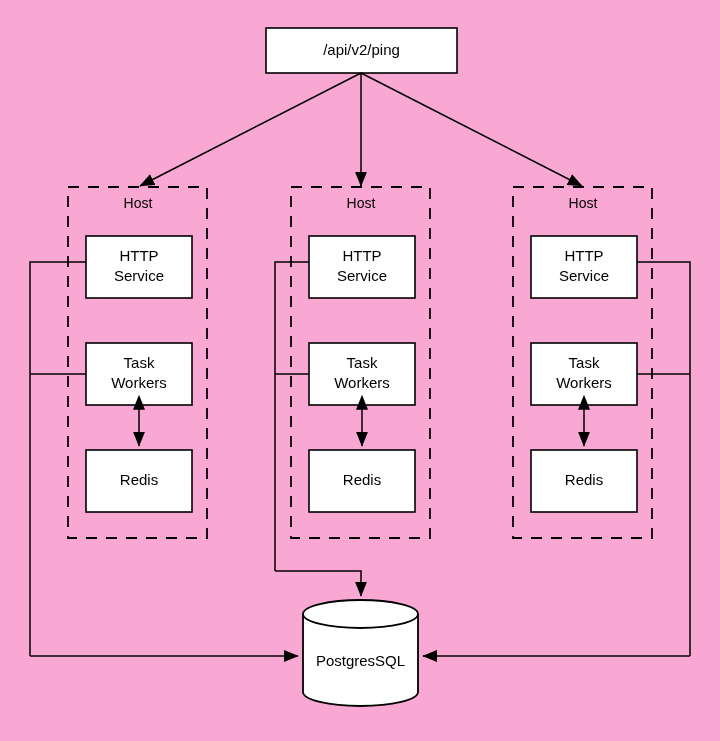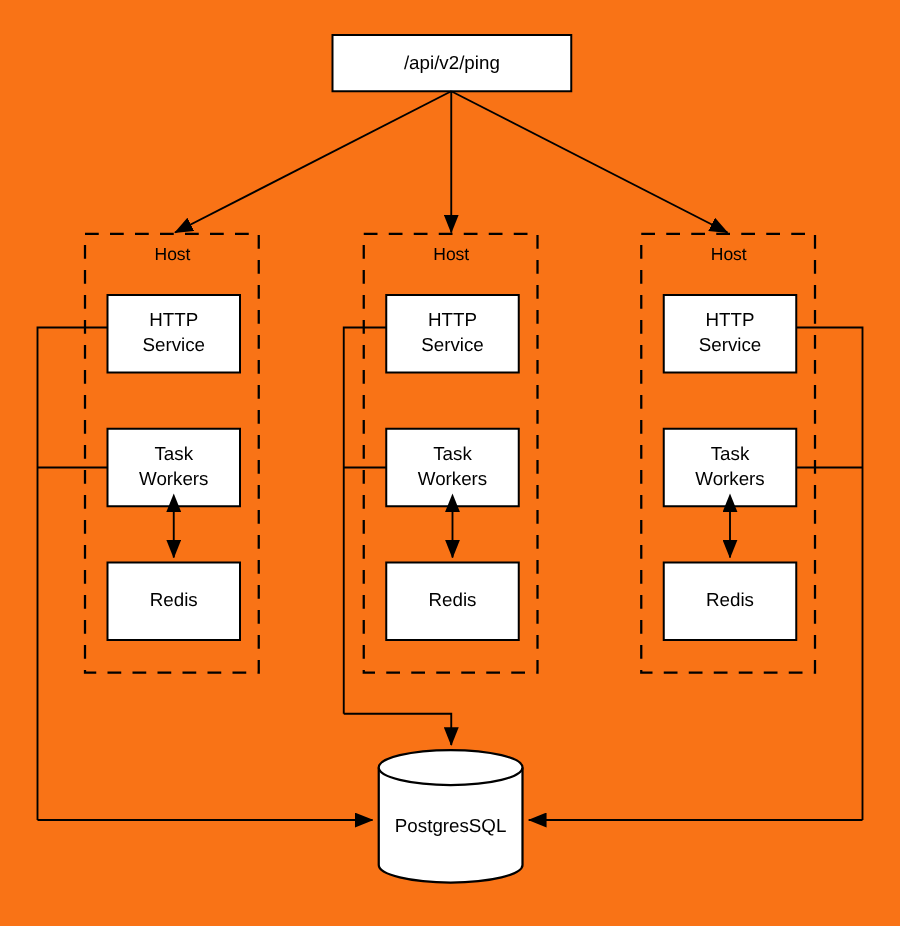--- a/index.html
+++ b/index.html
@@ -8,21 +8,21 @@
     padding: 0;
     background: #ffffff;
   }
   body {
     font-family: "Liberation Sans", sans-serif;
   }
   #diagram-root {
     position: relative;
     width: 720px;
     height: 741px;
-    background: #f97316;
+    background: #f9a8d4;
     overflow: hidden;
   }
   #diagram-svg {
     position: absolute;
     left: 0;
     top: 0;
     width: 720px;
     height: 741px;
     display: block;
   }

